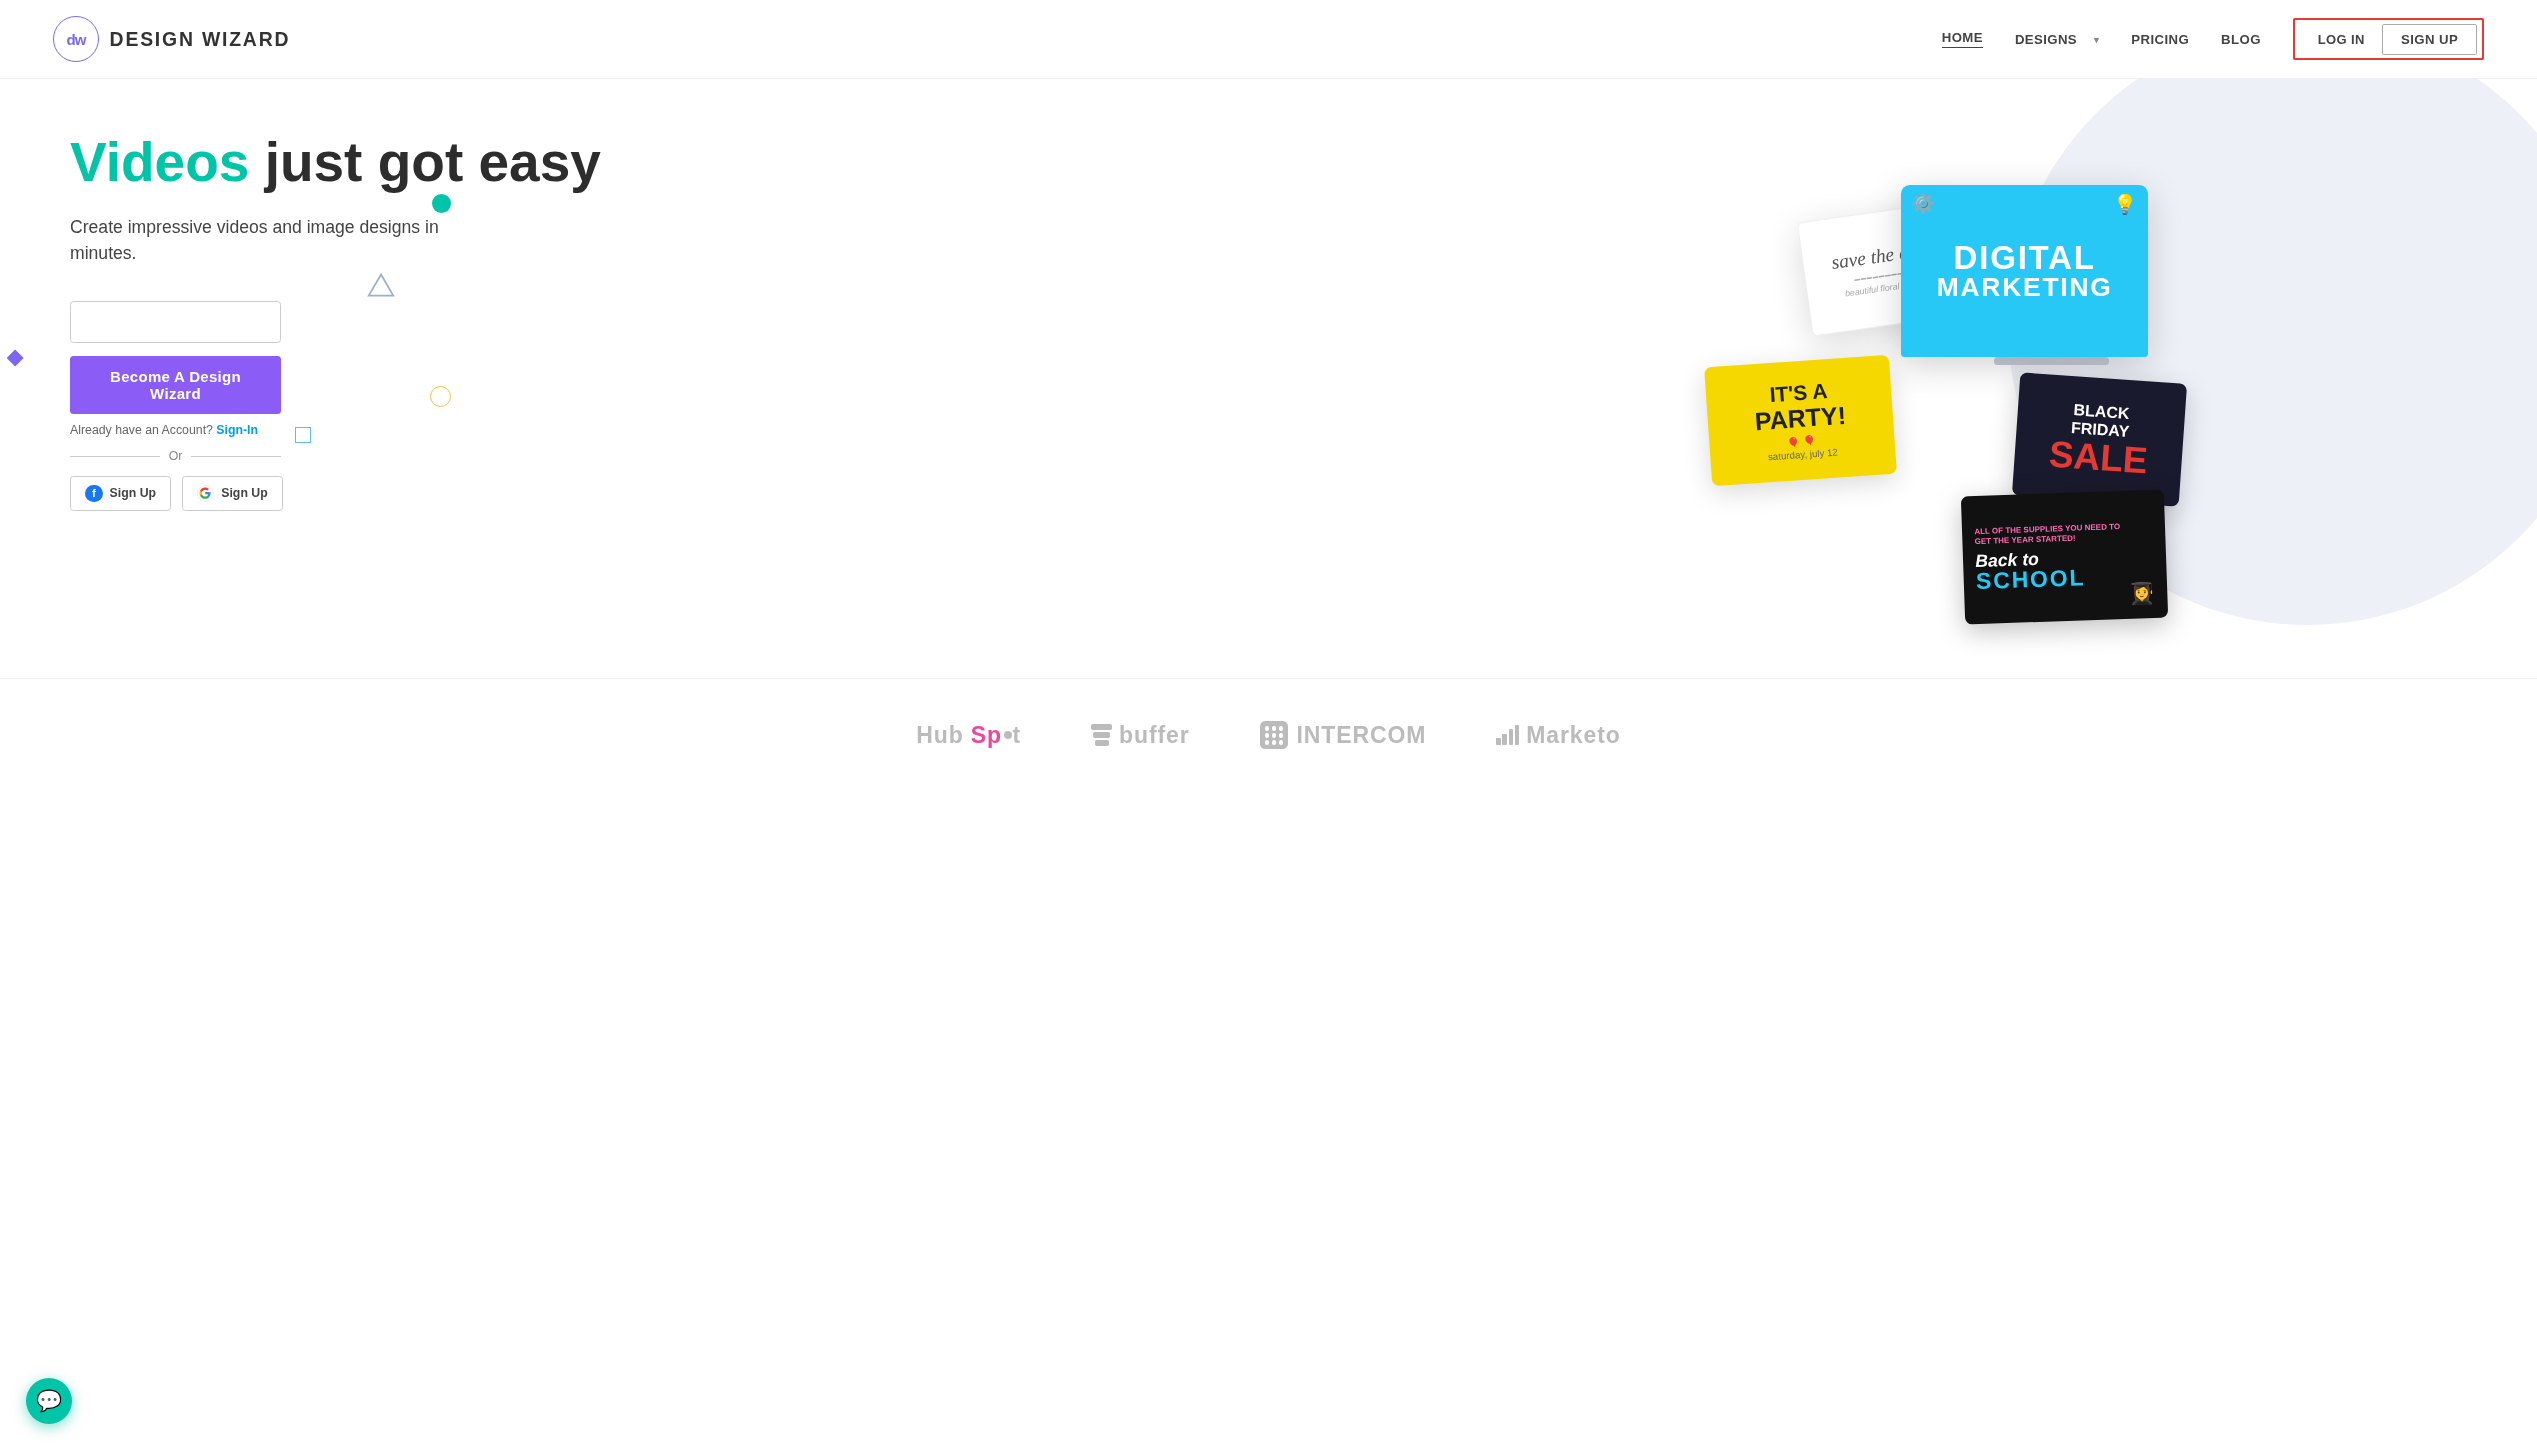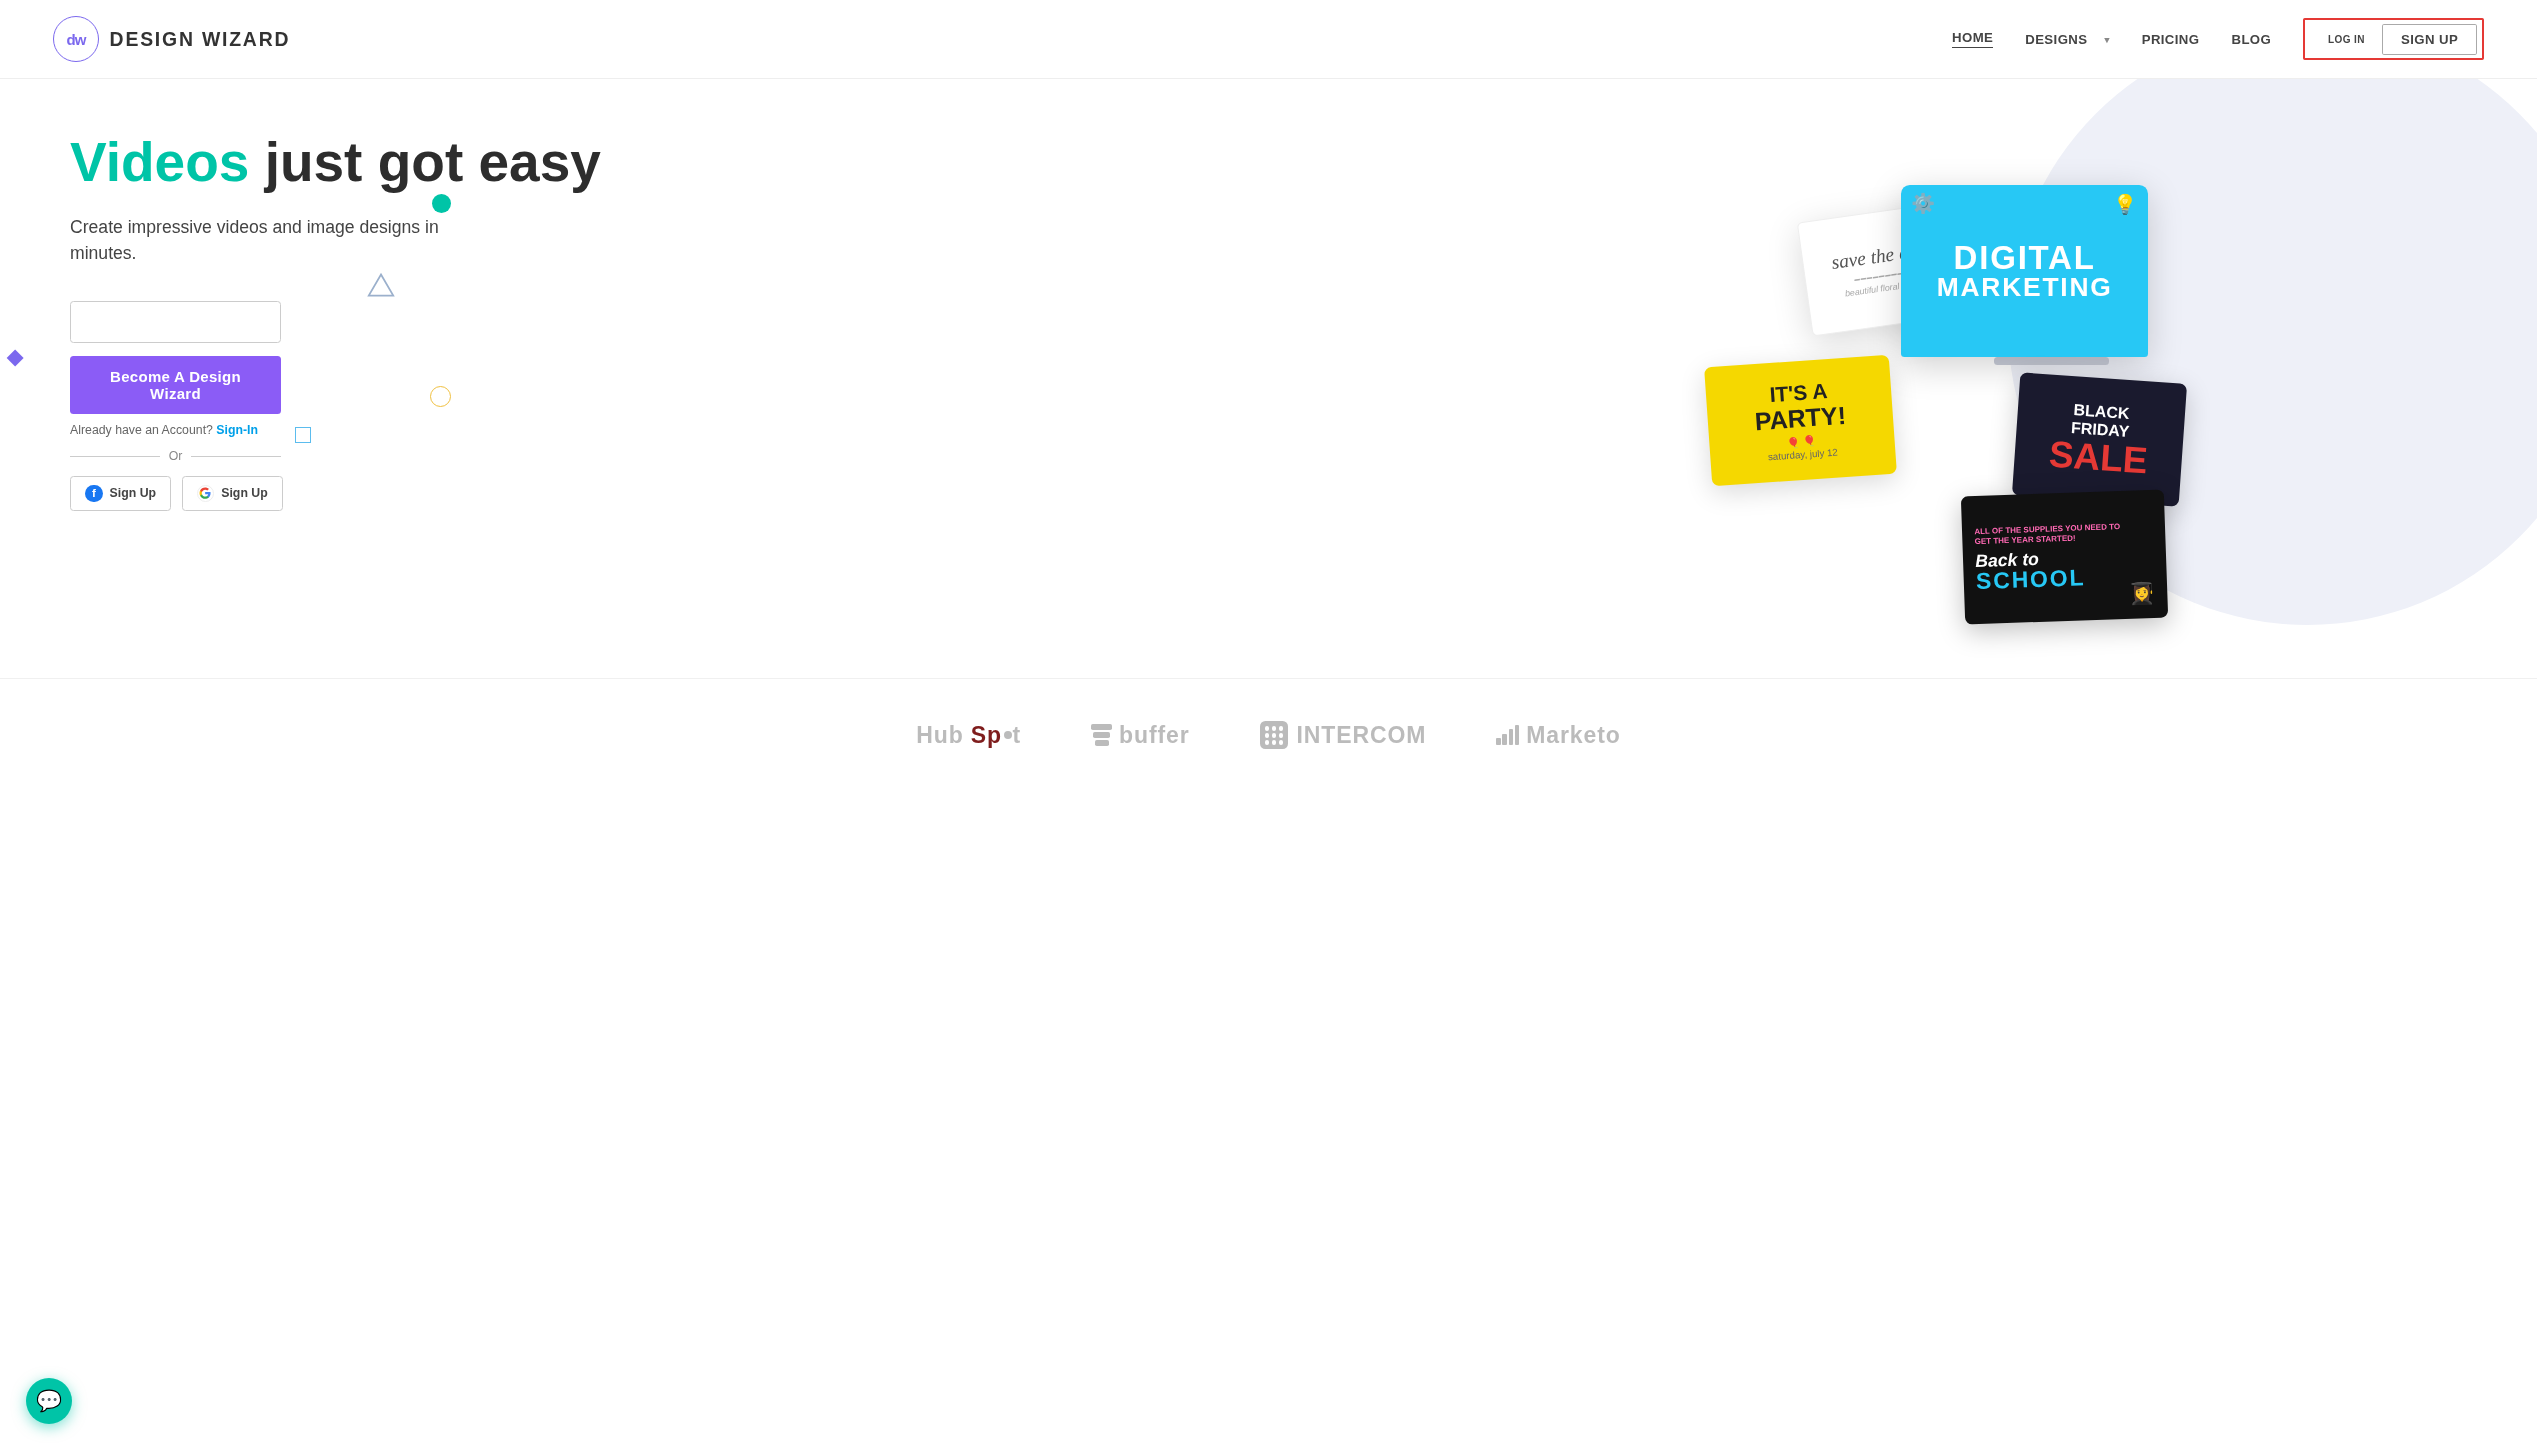--- a/index.html
+++ b/index.html
@@ -70,21 +70,21 @@
     }
     .nav-auth {
       display: flex;
       align-items: center;
       gap: 0;
       border: 2.6px solid #e53935;
       border-radius: 1.8px;
       padding: 3.5px 5.3px;
     }
     .btn-login {
-      font-size: 10px;
+      font-size: 13px;
       font-weight: 600;
       color: #444;
       background: none;
       border: none;
       cursor: pointer;
       padding: 7px 17.6px;
       letter-spacing: 0.4px;
     }
     .btn-signup {
       font-size: 13.2px;
@@ -568,21 +568,21 @@
       </div>
     </div>
   </div>
 </section>
 
 <section class="logos-section">
 
   <div class="logo-brand">
     <span style="font-size:23px; color:#bbb; font-weight:700;">Hub</span>
     <span style="position:relative; display:inline-flex; align-items:center;">
-      <span style="font-size:23px; color:#7f1d1d; font-weight:700;">Sp</span>
+      <span style="font-size:23px; color:#ec4899; font-weight:700;">Sp</span>
       <span class="hubspot-dot"></span>
       <span style="font-size:23px; color:#bbb; font-weight:700;">t</span>
     </span>
   </div>
 
   <div class="logo-brand" style="flex-direction:column; gap:0; font-size:23px;">
     <div style="display:flex; align-items:center; gap:7px;">
       <div style="display:flex; flex-direction:column; gap:2.6px; align-items:center;">
         <div style="width:21px; height:5.3px; background:#bbb; border-radius:1.8px;"></div>
         <div style="width:17.6px; height:5.3px; background:#bbb; border-radius:1.8px;"></div>

